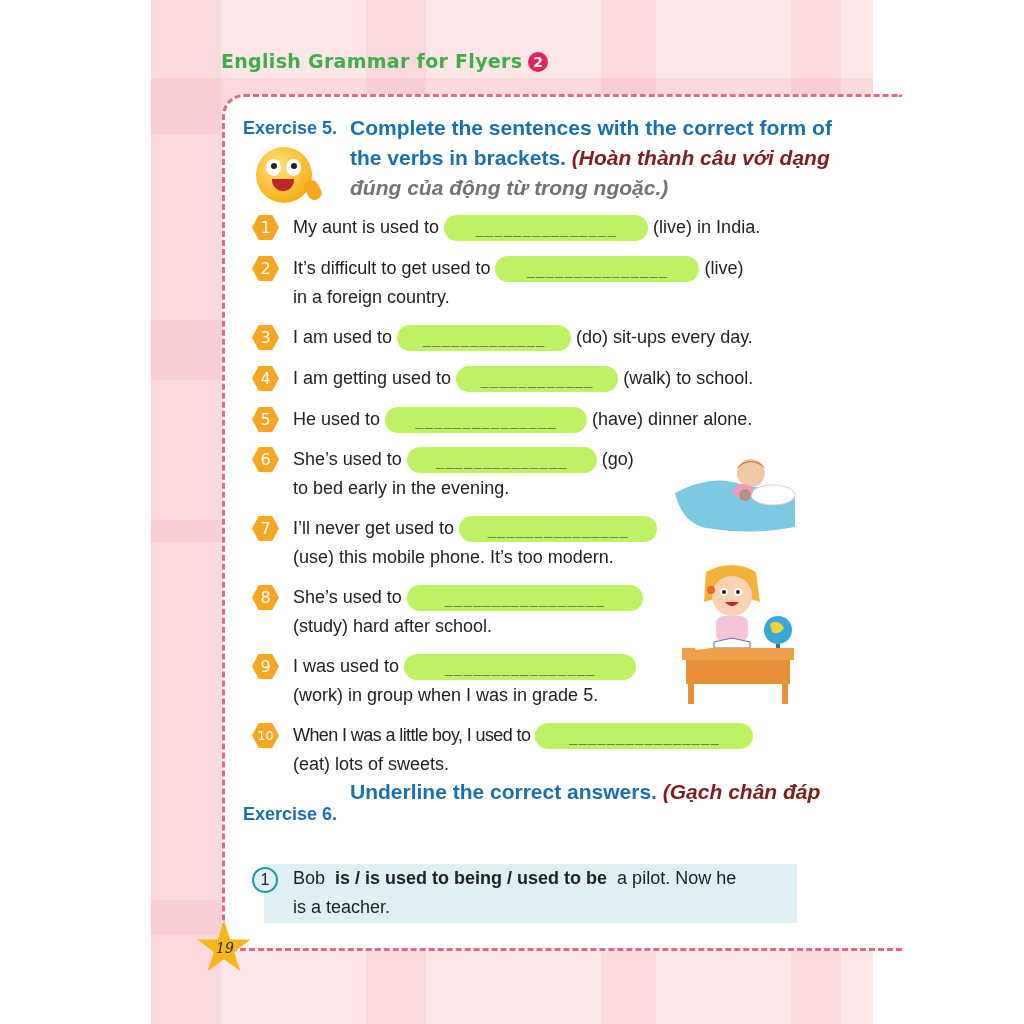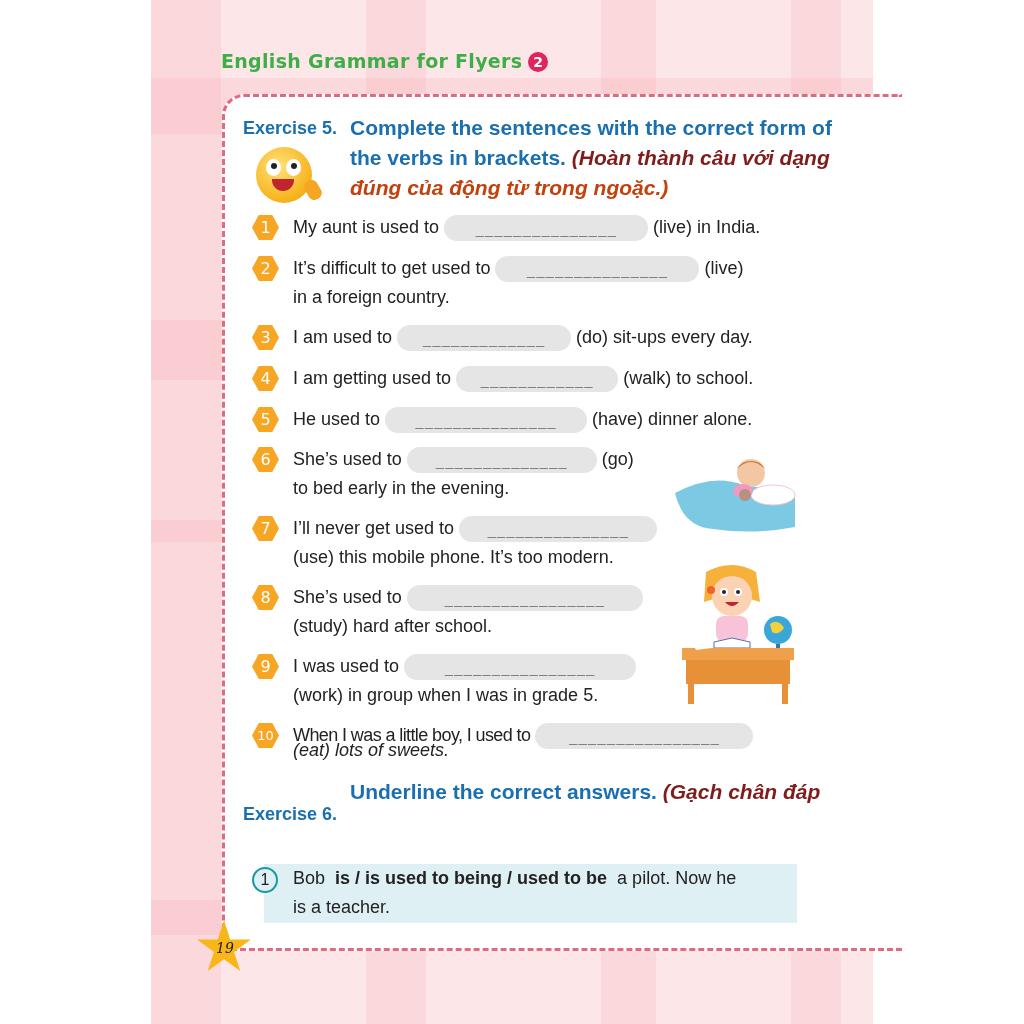--- a/index.html
+++ b/index.html
@@ -40,21 +40,21 @@
     position: absolute; left: 252px; font-size: 18px; color: #222; line-height: 29px;
   }
   .num {
     position: absolute; left: 0; top: 2px; width: 27px; height: 25px;
     background: #f6a623; color: #fff; font-size: 16px; text-align: center; line-height: 25px;
     clip-path: polygon(25% 0, 75% 0, 100% 50%, 75% 100%, 25% 100%, 0 50%);
     font-family: "DejaVu Sans", sans-serif;
   }
   .line { position: absolute; left: 41px; white-space: nowrap; }
   .blank {
-    display: inline-block; background: #e5e5e5; border-radius: 14px; height: 26px;
+    display: inline-block; background: #bef264; border-radius: 14px; height: 26px;
     vertical-align: middle; text-align: center; color: #333; line-height: 26px; letter-spacing: 1px;
     font-family: "DejaVu Sans Mono", monospace; font-size: 14px;
   }
   .emoji {
     position: absolute; left: 256px; top: 147px; width: 56px; height: 56px; border-radius: 50%;
     background: radial-gradient(circle at 40% 35%, #ffe27a, #f7b21c 70%, #e99312);
   }
   .eye { position: absolute; width: 15px; height: 17px; background: #fff; border-radius: 50%; top: 12px; }
   .eye::after { content: ""; position: absolute; width: 6px; height: 6px; background: #222; border-radius: 50%; left: 5px; top: 4px; }
   .mouth { position: absolute; left: 16px; top: 32px; width: 22px; height: 12px; background: #c0242e; border-radius: 0 0 12px 12px; }
@@ -95,21 +95,21 @@
 </div>
 
 <div class="card"></div>
 
 <div class="content">
 
   <div class="ex-label" style="left:243px;top:118px;">Exercise 5.</div>
   <div class="ex-text" style="left:350px;top:113px;white-space:nowrap;">
     <div>Complete the sentences with the correct form of</div>
     <div><span>the verbs in brackets.</span> <span class="vi">(Hoàn thành câu với dạng</span></div>
-    <div class="vi" style="font-style:italic;color:#c2410c;">đúng của động từ trong ngoặc.)</div>
+    <div class="vi" style="font-style:italic;color:#737373;">đúng của động từ trong ngoặc.)</div>
   </div>
   <div class="emoji">
     <div class="eye" style="left:10px;"></div>
     <div class="eye" style="left:30px;"></div>
     <div class="mouth"></div>
   </div>
   <div class="hand"></div>
 
   <div class="row" style="top:213px;width:550px;">
     <div class="num">1</div>
@@ -193,21 +193,21 @@
     </div>
     <div class="line" style="top:29px;">(work) in group when I was in grade 5.</div>
   </div>
 
   <div class="row" style="top:721px;width:550px;">
     <div class="num" style="font-size:13px;">10</div>
     <div class="line">
       <span style="letter-spacing:-0.6px;">When I was a little boy, I used to</span>
       <span class="blank" style="width:218px;">________________</span>
     </div>
-    <div class="line" style="top:15px;font-style:italic;">(eat) lots of sweets.</div>
+    <div class="line" style="top:29px;">(eat) lots of sweets.</div>
   </div>
 
   <svg class="illus-bed" viewBox="0 0 125 80">
     <path d="M2 38 Q40 18 70 30 L122 38 L122 72 Q80 80 40 74 Q10 72 2 38 Z" fill="#7cc9e3"></path>
     <ellipse cx="100" cy="40" rx="22" ry="10" fill="#ffffff" stroke="#f2c4d4"></ellipse>
     <circle cx="78" cy="18" r="14" fill="#f3c7a3"></circle>
     <path d="M64 14 Q78 0 92 14 Q88 6 78 6 Q68 6 64 14 Z" fill="#d27b3a"></path>
     <ellipse cx="70" cy="36" rx="10" ry="7" fill="#ee9bbf"></ellipse>
     <circle cx="72" cy="40" r="6" fill="#b79080"></circle>
   </svg>

